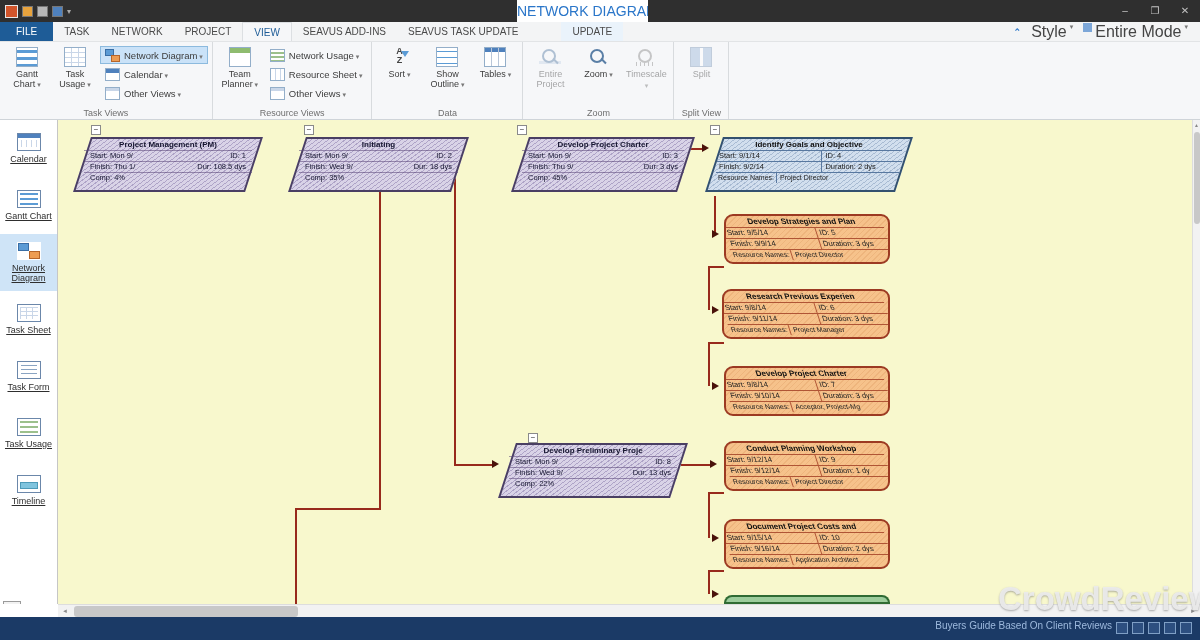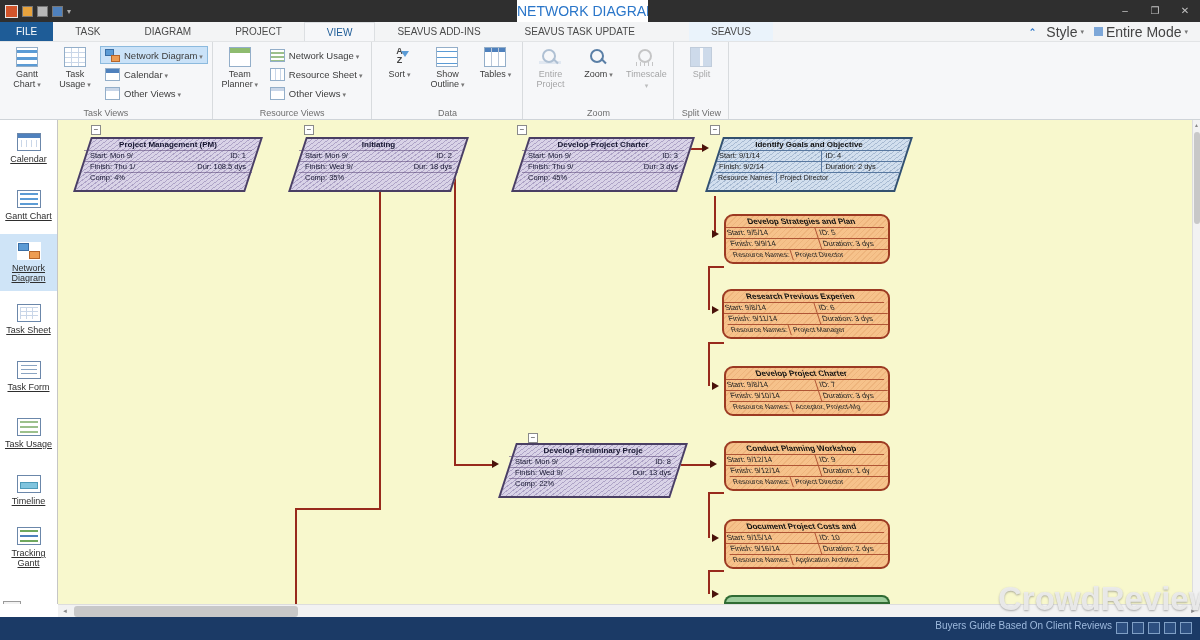--- a/index.html
+++ b/index.html
@@ -13,26 +13,26 @@
   .qicon{width:11px;height:11px;display:inline-block;border:1px solid #777}
   .q1{background:#e8a33d}.q2{background:#b8b8b8}.q3{background:#4f81bd}
   .qcaret{color:#aaa;font-size:8px}
   .wtitle{position:absolute;left:222px;top:0;height:22px;line-height:22px;color:#cfcfcf;font-size:11px;white-space:nowrap}
   .ctx{position:absolute;left:517px;top:0;width:131px;height:22px;background:#fff;color:#2a76c9;font-size:14px;font-weight:normal;text-align:center;line-height:22px;white-space:nowrap;overflow:hidden}
   .wbtns{position:absolute;right:0;top:0;height:22px;display:flex}
   .wb{width:30px;height:22px;line-height:22px;text-align:center;color:#c2c2c2;font-size:10px;cursor:pointer}
 
   
   .tabrow{position:absolute;left:0;top:22px;width:1200px;height:20px;background:#f3f4f5;display:flex;align-items:stretch;border-bottom:1px solid #e2e4e6;z-index:25}
-  .tab{padding:0 22px;line-height:20px;font-size:10px;color:#4a4a4a;white-space:nowrap;cursor:pointer}
+  .tab{padding:0 11px;line-height:20px;font-size:10px;color:#4a4a4a;white-space:nowrap;cursor:pointer}
   .tab.file{background:#1e5c97;color:#fff;padding:0 16px}
   .tab.active{background:#f6f7f9;color:#1e5c97;border:1px solid #dcdfe2;border-bottom:none}
   .tab.fmt{margin-left:32px;background:#eaf3fb}
   .tabrow-right{margin-left:auto;display:flex;align-items:center;gap:10px;padding-right:12px;color:#444}
-  .tr-item{display:flex;align-items:center;gap:3px;font-size:14px;cursor:pointer}
+  .tr-item{display:flex;align-items:flex-start;gap:3px;font-size:16px;cursor:pointer}
   .mini-ic{width:9px;height:9px;background:#7da7d8;display:inline-block}
   .caret-up{color:#2a76c9;font-size:9px;font-weight:bold}
   .dd::after{content:" ▾";font-size:7px;color:#777}
 
   
   .ribbon{position:absolute;left:0;top:42px;width:1200px;height:78px;background:#f6f7f9;border-bottom:1px solid #cfd4d9;display:flex;z-index:20}
   .rgroup{position:relative;border-right:1px solid #d8dbde;padding:2px 4px 14px 4px}
   .grow{display:flex;gap:2px;height:60px}
   .glabel{position:absolute;bottom:1px;left:0;right:0;text-align:center;font-size:9px;color:#6f6f6f;white-space:nowrap}
   .bigbtn{width:46px;display:flex;flex-direction:column;align-items:center;padding-top:3px;font-size:9px;line-height:10px;text-align:center;color:#3d3d3d;cursor:pointer}
@@ -149,26 +149,26 @@
   <div class="wbtns">
     <span class="wb">–</span>
     <span class="wb">❐</span>
     <span class="wb">✕</span>
   </div>
 </div>
 
 <div class="tabrow">
   <div class="tab file">FILE</div>
   <div class="tab">TASK</div>
-  <div class="tab">DIAGRAM</div>
+  <div class="tab">NETWORK</div>
   <div class="tab">PROJECT</div>
   <div class="tab active">VIEW</div>
   <div class="tab">SEAVUS ADD-INS</div>
   <div class="tab">SEAVUS TASK UPDATE</div>
-  <div class="tab fmt">SEAVUS</div>
+  <div class="tab fmt">UPDATE</div>
   <div class="tabrow-right">
     <span class="caret-up">⌃</span>
     <span class="tr-item dd">
         <span>Style</span>
       </span>
     <span class="tr-item dd">
         <span class="mini-ic"></span>
         <span>Entire Mode</span>
       </span>
   </div>
@@ -302,24 +302,20 @@
         <div class="sic i-form"></div>
         <div class="slabel">Task Form</div>
       </div>
       <div class="side-item">
         <div class="sic i-usage"></div>
         <div class="slabel">Task Usage</div>
       </div>
       <div class="side-item">
         <div class="sic i-time"></div>
         <div class="slabel">Timeline</div>
-      </div>
-      <div class="side-item">
-        <div class="sic i-track"></div>
-        <div class="slabel">Tracking Gantt</div>
       </div>
       <div class="side-more">▾</div>
   </div>
   <div class="canvas" id="canvas">
       <div class="node nsum" style="left: 24px; top: 17px; width: 172px; height: 55px;">
         <div class="nin">
           <div class="nt">Project Management (PM)</div>
           <div class="nr">
             <span>Start:  Mon 9/</span>
             <span>ID:  1</span>

